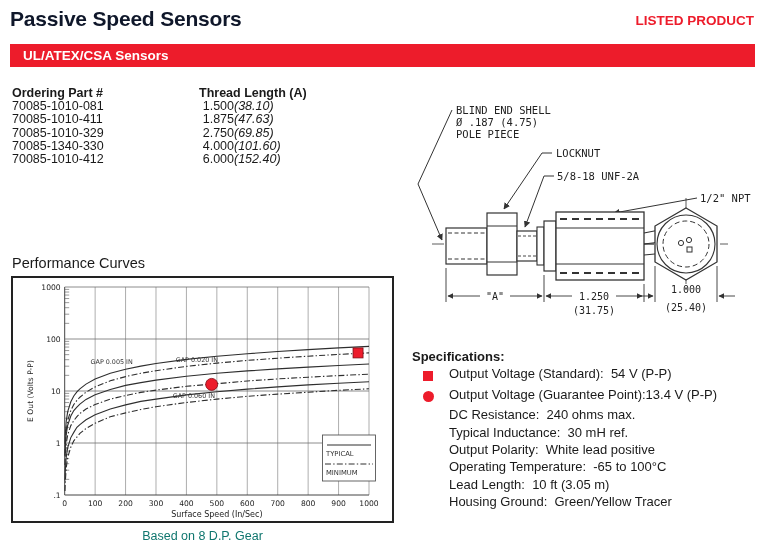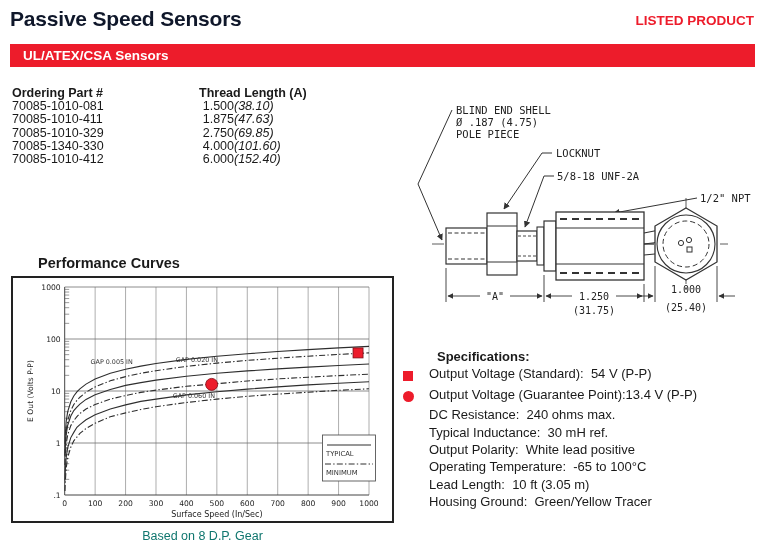--- a/index.html
+++ b/index.html
@@ -15,31 +15,31 @@
   #ord{left:12px;top:87px;width:320px;font-size:12.5px;line-height:13.2px;}
   .ord-head{display:grid;grid-template-columns:178px 1fr;font-weight:bold;}
   .ord-head .c2{padding-left:9px;}
   .ord-row{display:grid;grid-template-columns:178px 44px 78px;}
   .ord-row .in{text-align:right;}
   .ord-row .mm{text-align:left;font-style:italic;}
   
   #rating{left:12px;top:180px;width:400px;font-size:13.5px;line-height:19px;white-space:pre-wrap;}
   #rating b{font-weight:bold;}
   
-  #perf-h{left:12px;top:255px;font-size:14.5px;font-weight:bold;margin-left:26px;}
+  #perf-h{left:12px;top:255px;font-size:14.5px;font-weight:normal;}
   #chart-box{left:11px;top:276px;width:383px;height:247px;border:2px solid #222;box-sizing:border-box;background:#fff;}
   #chart-cap{left:11px;top:529px;width:383px;text-align:center;font-size:12.5px;color:#0f766e;}
   
   #diagram{left:404px;top:86px;}
   #diagram text{font-family:"DejaVu Sans Mono",monospace;font-size:10.5px;fill:#222;}
   #diagram .dim{font-size:10px;}
   
   #specs{left:403px;top:348px;width:356px;font-size:13px;line-height:17.4px;}
-  #specs .head{font-weight:bold;margin-left:34px;}
-  .spec-row{display:flex;align-items:flex-start;}
+  #specs .head{font-weight:bold;margin-left:9px;}
+  .spec-row{display:flex;align-items:flex-start;margin-left:20px;}
   .spec-mk{width:26px;flex:0 0 26px;padding-top:3px;}
   .mk{display:inline-block;background:#ed1c2b;}
   .mk-square{width:10px;height:10px;}
   .mk-circle{width:11px;height:11px;border-radius:50%;}
   .spec-txt{white-space:pre-wrap;}
 </style>
 </head>
 <body>
 
 <div id="page">

